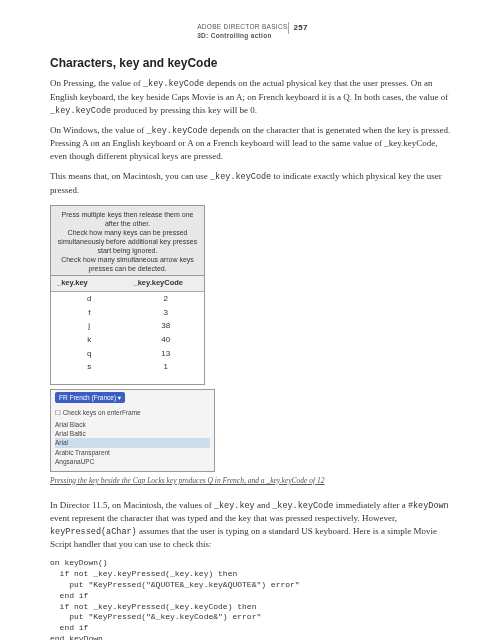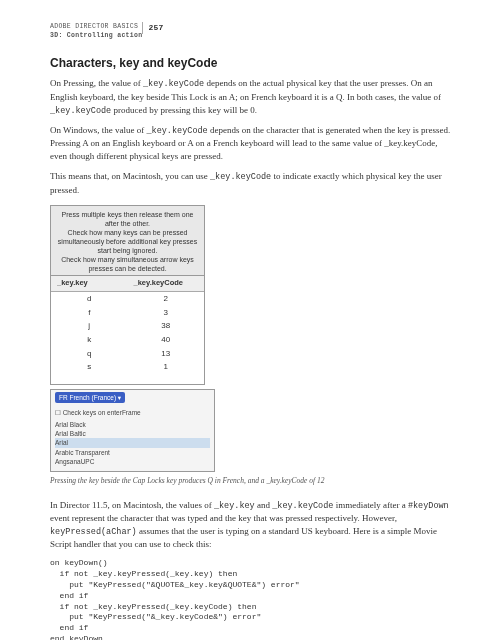--- a/index.html
+++ b/index.html
@@ -10,23 +10,23 @@
     line-height: 1.45;
     color: #333;
     background: #fff;
     width: 500px;
   }
   .page {
     padding: 22px 45px 12px 50px;
   }
   .header-row {
     display: flex;
-    justify-content: flex-start;
+    justify-content: center;
     align-items: flex-start;
-    font-family: Liberation Mono, monospace;
+    font-family: Liberation Sans, sans-serif;
     font-size: 6.5px;
     letter-spacing: 0.3px;
     color: #555;
     margin-bottom: 14px;
   }
   .header-left { }
   .page-number {
     font-weight: bold;
     font-size: 8px;
     border-left: 1px solid #aaa;
@@ -97,20 +97,21 @@
     border-radius: 2px;
     display: inline-block;
     margin-bottom: 3px;
   }
   .fig-check { margin: 2px 0; }
   .caption {
     font-style: italic;
     font-size: 7.5px;
     color: #555;
     margin: 4px 0 12px 0;
+    text-decoration: underline;
   }
   pre.code-block {
     font-family: 'Courier New', monospace;
     font-size: 8px;
     line-height: 1.35;
     margin: 3px 0 7px 0;
     white-space: pre;
   }
 </style>
 </head>
@@ -122,21 +123,21 @@
     <div class="header-left">
       <div>ADOBE DIRECTOR BASICS</div>
       <div style="font-weight:bold;">3D: Controlling action</div>
     </div>
     <div class="page-number">257</div>
   </div>
 
   <h2>Characters, key and keyCode</h2>
 
   <p>
-    <span>On Pressing, the value of </span><code>_key.keyCode</code><span> depends on the actual physical key that the user presses. On an English keyboard, the key beside This Lock is an A; on French keyboard it is a Q. In both cases, the value of </span><code>_key.keyCode</code><span> produced by pressing this key will be 0.</span>
+    <span>On Pressing, the value of </span><code>_key.keyCode</code><span> depends on the actual physical key that the user presses. On an English keyboard, the key beside Caps Movie is an A; on French keyboard it is a Q. In both cases, the value of </span><code>_key.keyCode</code><span> produced by pressing this key will be 0.</span>
   </p>
 
   <p>
     <span>On Windows, the value of </span><code>_key.keyCode</code><span> depends on the character that is generated when the key is pressed. Pressing A on an English keyboard or A on a French keyboard will lead to the same value of _key.keyCode, even though different physical keys are pressed.</span>
   </p>
 
   <p>
     <span>This means that, on Macintosh, you can use </span><code>_key.keyCode</code><span> to indicate exactly which physical key the user pressed.</span>
   </p>
 

